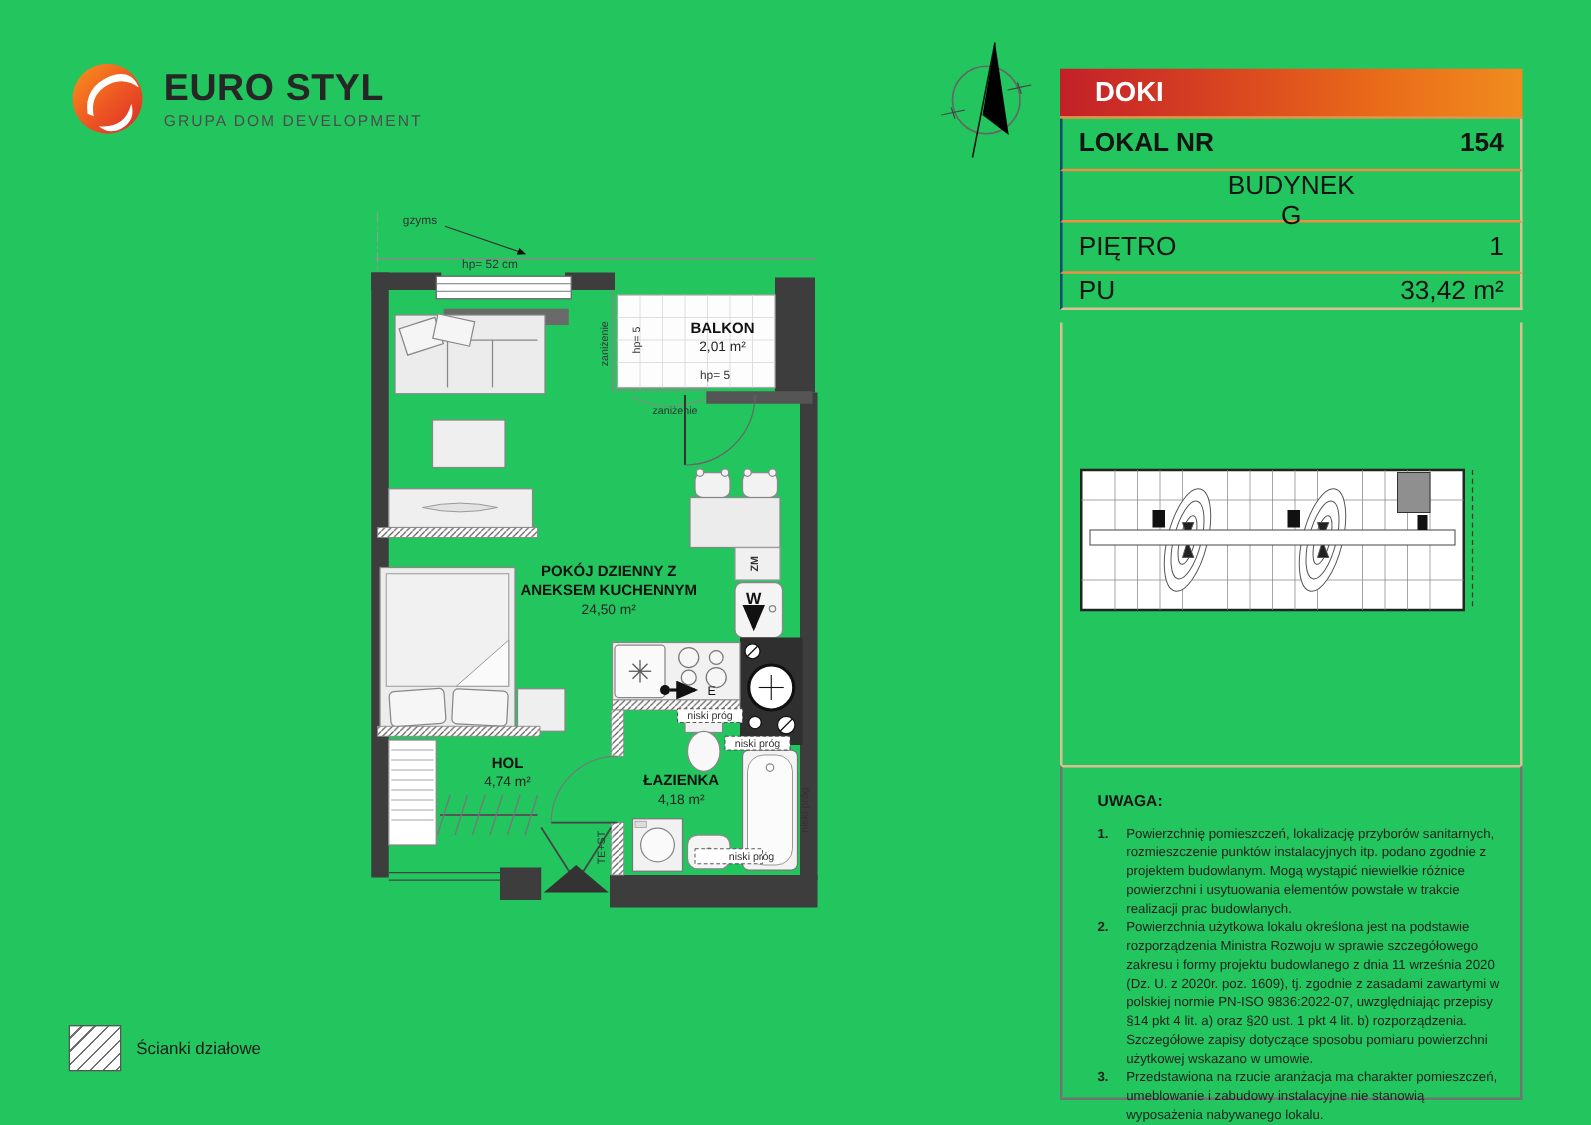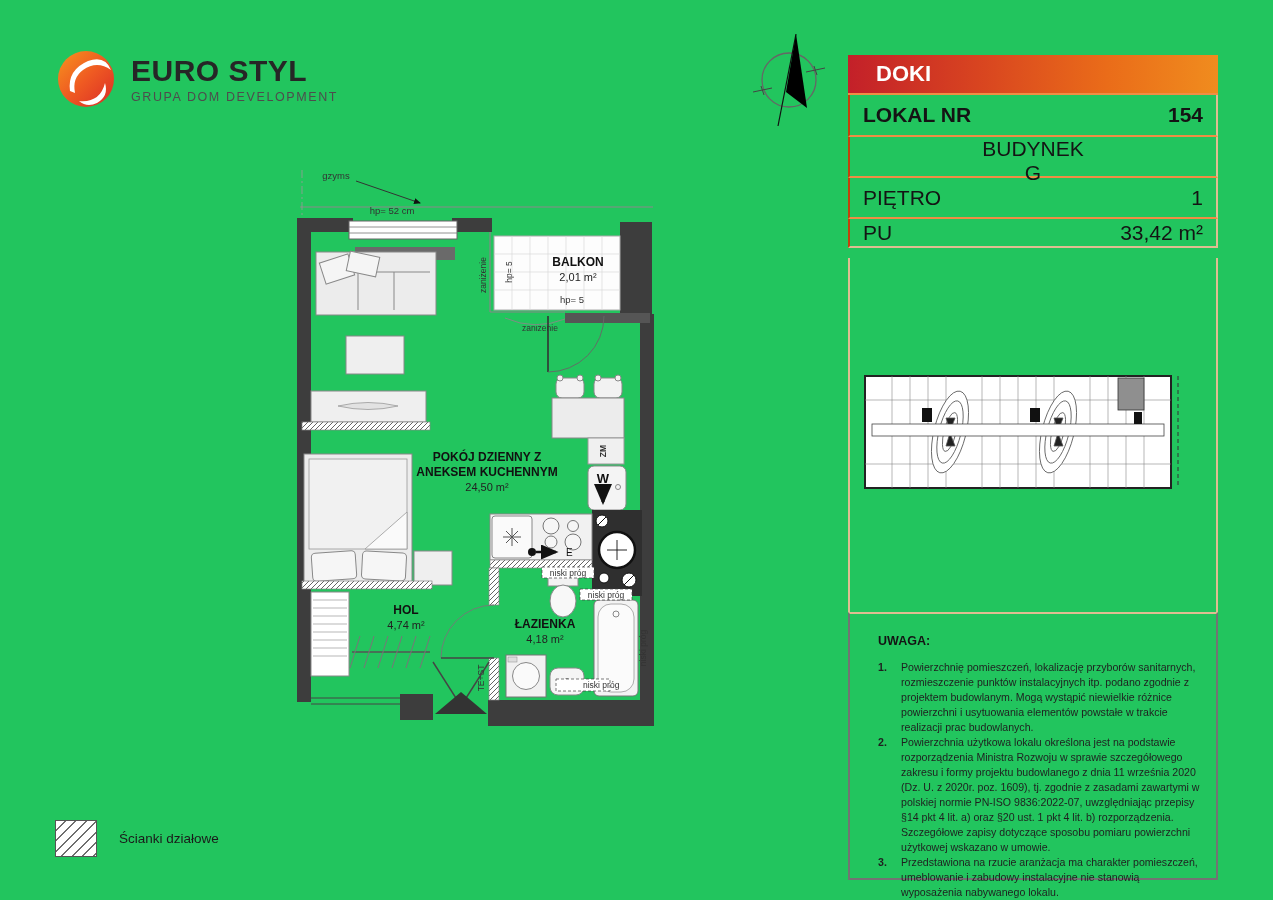--- a/index.html
+++ b/index.html
@@ -8,39 +8,39 @@
 
   
   #brand { position:absolute; left:55px; top:48px; display:flex; align-items:center; gap:14px; }
   #brand .txt .name { font-size:30px; font-weight:bold; color:#262626; letter-spacing:.5px; }
   #brand .txt .sub  { font-size:12.5px; color:#4d4d4d; letter-spacing:1.6px; margin-top:2px; }
 
   
   #panel { position:absolute; left:848px; top:55px; width:370px; height:825px; }
   .prow { position:absolute; left:0; width:370px; display:flex; align-items:center;
           justify-content:space-between; padding:0 13px; font-size:21px; color:#141414;
-          border-left:2px solid #c2410c; border-right:2px solid #dfbd92; border-bottom:2px solid #ef8e44; }
+          border-left:2px solid #0c4a6e; border-right:2px solid #dfbd92; border-bottom:2px solid #ef8e44; }
   #row-doki { top:0; height:40px; padding-left:28px; border:none; border-bottom:2px solid #ef8e44;
               background:linear-gradient(90deg,#c32029 0%,#d84420 35%,#ea6c19 70%,#f08c1e 100%);
               color:#fff; font-weight:bold; font-size:22px; }
   #row-lokal { top:40px; height:42px; font-weight:bold; }
   #row-budynek { top:82px; height:41px;flex-direction:column; }
   #row-pietro { top:123px; height:41px; }
   #row-pu { top:164px; height:29px; border-bottom:2px solid #dfbd92; }
   #cell-overview { position:absolute; top:203px; left:0; width:370px; height:354px;
                    border-left:2px solid #dfbd92; border-right:2px solid #dfbd92; }
   #cell-notes { position:absolute; top:557px; left:0; width:370px; height:268px;
                 border:2px solid #737373; border-top:2px solid #dfbd92; padding:20px 14px 0 28px; }
   #cell-notes .title { font-size:12.5px; font-weight:bold; color:#141414; margin-bottom:12px; }
   #cell-notes ol { list-style:none; }
   #cell-notes li { display:flex; gap:9px; font-size:10.6px; line-height:1.42; color:#1f1f1f; }
   #cell-notes li .num { font-weight:bold; min-width:14px; }
 
   
-  #legend { position:absolute; left:55px; top:820px; display:flex; align-items:center; gap:22px; }
+  #legend { position:absolute; left:55px; top:820px; display:flex; align-items:center; gap:12px; }
   #legend .swatch { width:42px; height:37px; border:1.4px solid #555;
      background:repeating-linear-gradient(135deg,#fff 0 6px,#6f6f6f 6px 7.4px); }
   #legend .lab { font-size:13.5px; color:#1a1a1a; }
 
   svg text { font-family:"Liberation Sans", sans-serif; }
   .roomname { font-weight:bold; font-size:12px; fill:#111; text-anchor:middle; }
   .roomarea { font-size:11px; fill:#222; text-anchor:middle; }
   .tiny { font-size:8.5px; fill:#333; }
   .ann  { font-size:9.5px; fill:#333; }
 </style>

